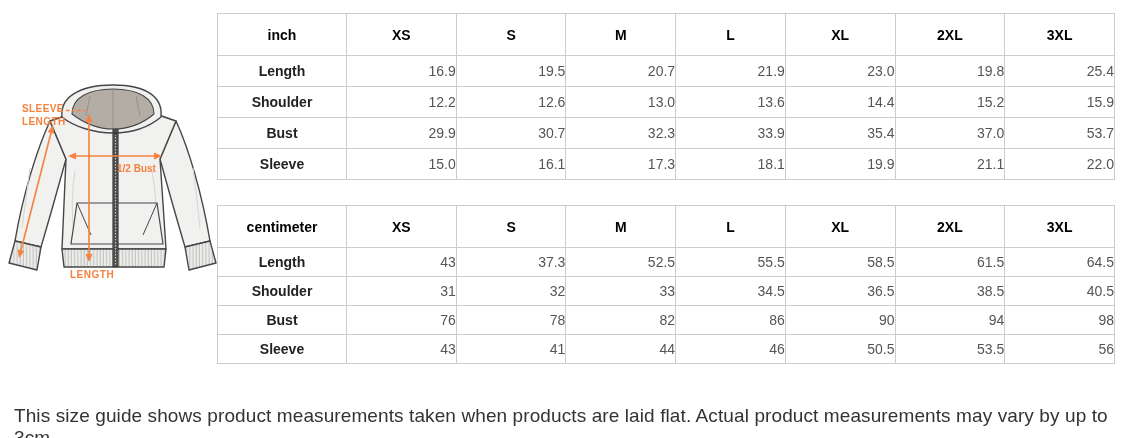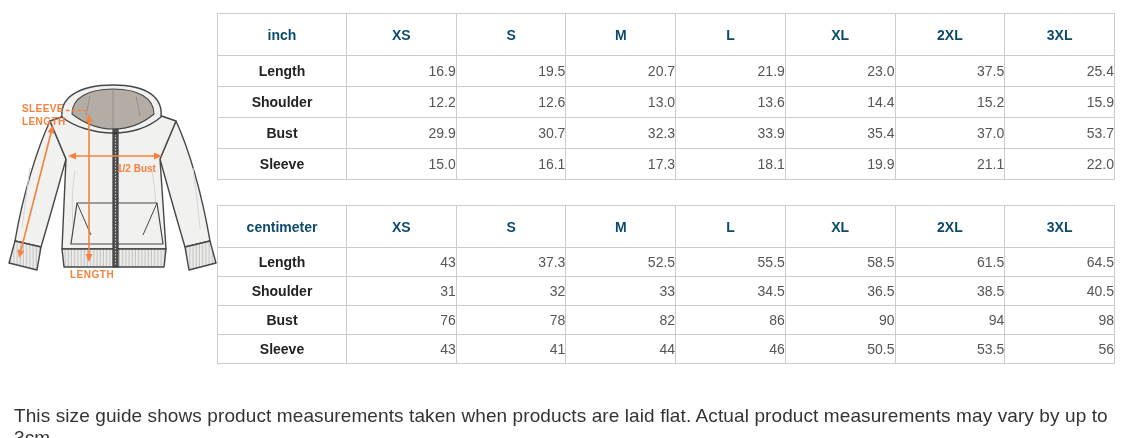--- a/index.html
+++ b/index.html
@@ -13,21 +13,21 @@
   
   table.size-table{
     position:absolute;left:217px;width:898px;
     border-collapse:collapse;table-layout:fixed;background:#fff;
   }
   .size-table col.label-col{width:129px;}
   .size-table th,.size-table td{
     border:1px solid #cccccc;text-align:center;vertical-align:middle;
     font-size:14px;padding:0;
   }
-  .size-table thead th{height:41px;font-weight:700;color:#0c4a6e;}
+  .size-table thead th{height:41px;font-weight:700;color:#000000;}
   .size-table tbody th{height:30px;font-weight:700;color:#222222;}
   .size-table tbody td{height:30px;font-weight:400;color:#555555;text-align:right;}
   #table-inch{top:13px;}
   #table-cm{top:205px;border-radius:20px;}
   #table-cm tbody th,#table-cm tbody td{height:28px;}
 
   
   .footer-note{
     position:absolute;left:14px;top:405px;
     font-size:19px;color:#333333;letter-spacing:0.1px;
@@ -129,21 +129,21 @@
         </tr>
       </thead>
       <tbody>
         <tr>
           <th>Length</th>
           <td>16.9</td>
           <td>19.5</td>
           <td>20.7</td>
           <td>21.9</td>
           <td>23.0</td>
-          <td>37.5</td>
+          <td>19.8</td>
           <td>25.4</td>
         </tr>
         <tr>
           <th>Shoulder</th>
           <td>12.2</td>
           <td>12.6</td>
           <td>13.0</td>
           <td>13.6</td>
           <td>14.4</td>
           <td>15.2</td>

